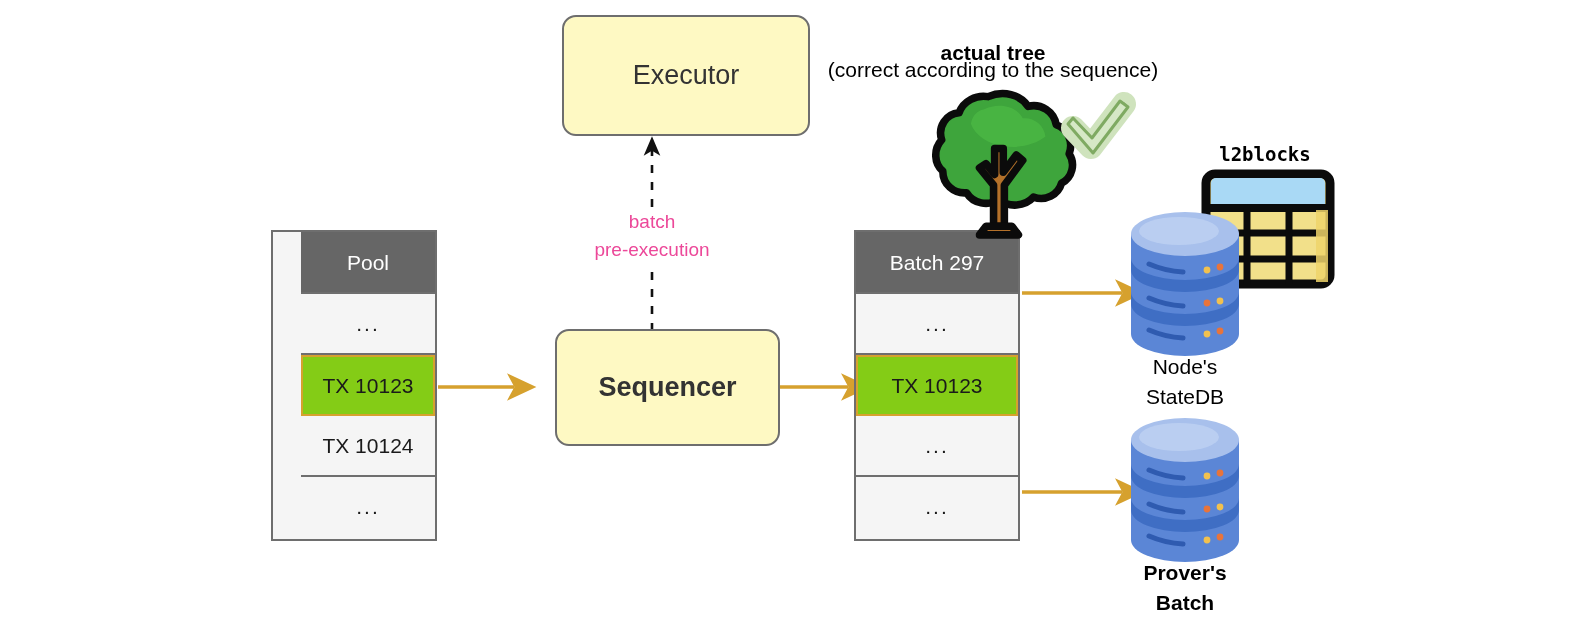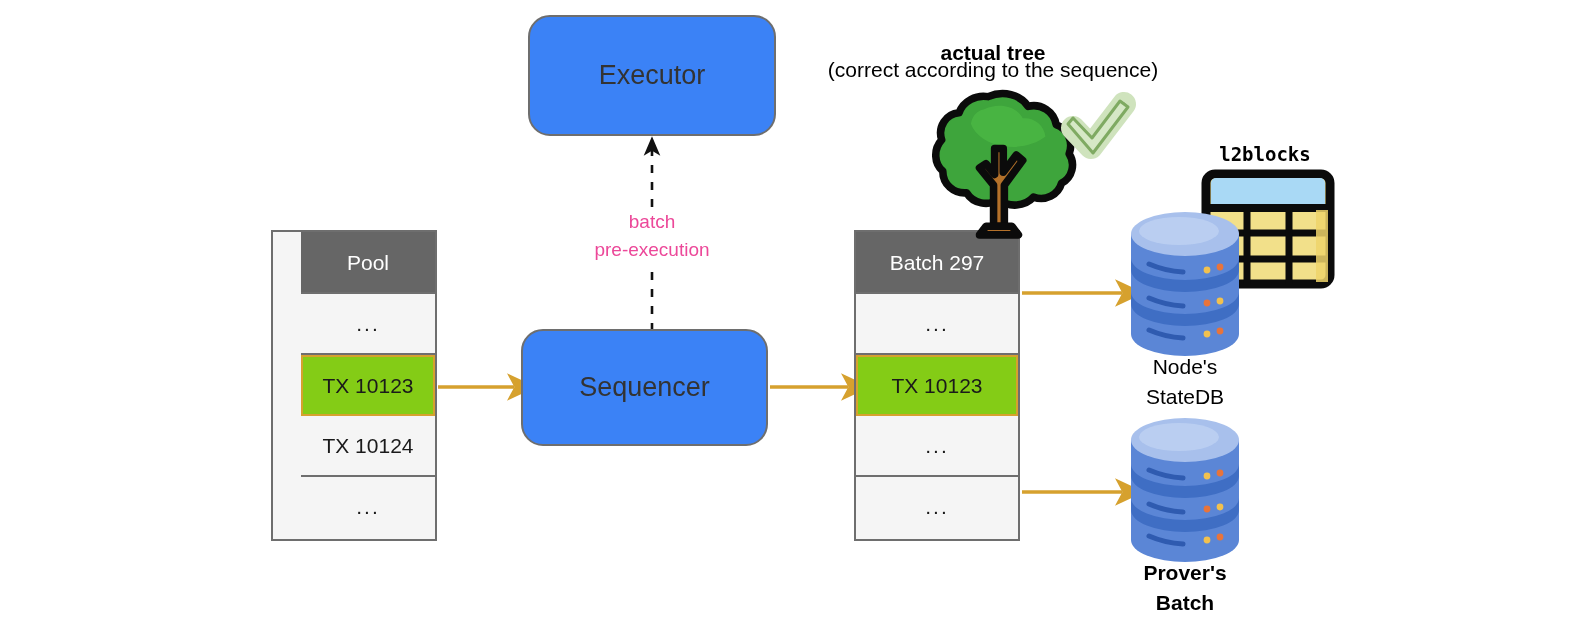--- a/index.html
+++ b/index.html
@@ -51,29 +51,30 @@
     border: 2px solid #d6a12e;
     border-left: 2px solid #d6a12e;
     border-right: 2px solid #d6a12e;
     line-height: 57px;
   }
   .tbl-row.ell { letter-spacing: 2px; }
 
   
   .rbox {
     position: absolute;
-    background: #3b82f6;
+    background: #fef9c3;
     border: 2px solid #6e6e6e;
-    border-radius: 22px;
+    border-radius: 14px;
     box-sizing: border-box;
     display: flex;
     align-items: center;
     justify-content: center;
     color: #333333;
     font-size: 27px;
+    margin-left: 34px;
   }
 
   
   .lbl {
     position: absolute;
     color: #000000;
     text-align: center;
     white-space: nowrap;
   }
   .lbl-bold { font-weight: bold; font-size: 21px; }
@@ -145,21 +146,21 @@
     <div class="tbl-row ell">...</div>
     <div class="tbl-row hl">TX 10123</div>
     <div class="tbl-row ell">...</div>
     <div class="tbl-row ell">...</div>
   </div>
 
   <div class="rbox" style="left:528px; top:15px; width:248px; height:121px;">
     <span>Executor</span>
   </div>
 
-  <div class="rbox" style="left:521px; top:329px; width:247px; height:117px;">
+  <div class="rbox" style="left:521px; top:329px; width:225px; height:117px;font-weight:bold;">
     <span>Sequencer</span>
   </div>
 
   <div class="lbl lbl-edge" style="left:552px; top:208px; width:200px;">
     <div>batch</div>
     <div>pre-execution</div>
   </div>
 
   <div class="lbl lbl-bold" style="left:793px; top:29px; width:400px;margin-top:12px;">actual tree</div>
   <div class="lbl lbl-sub" style="left:793px; top:58px; width:400px;">(correct according to the sequence)</div>

